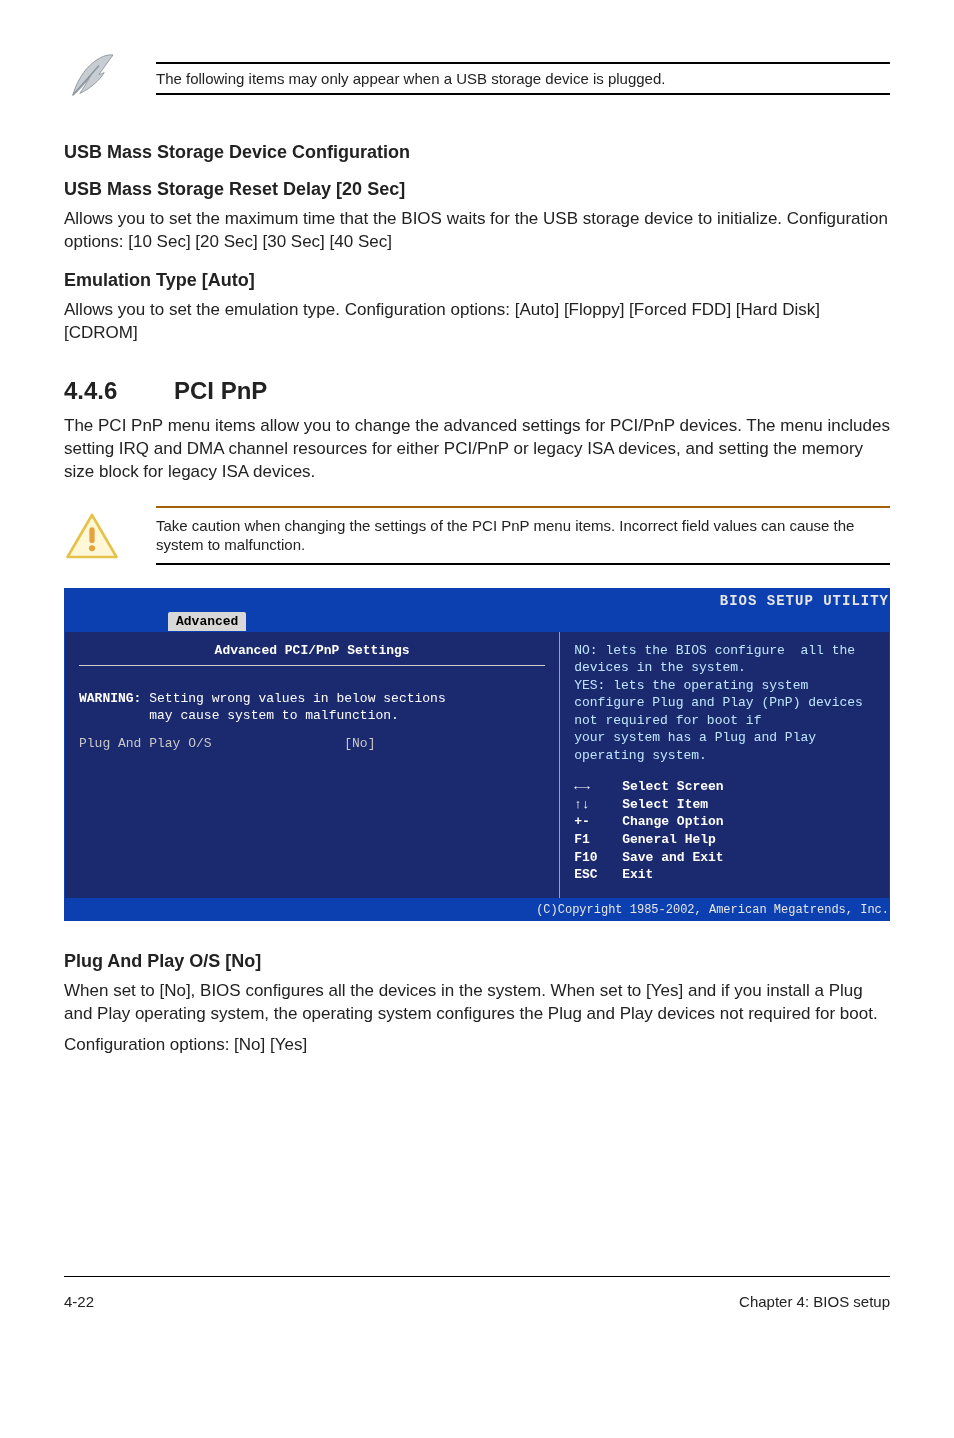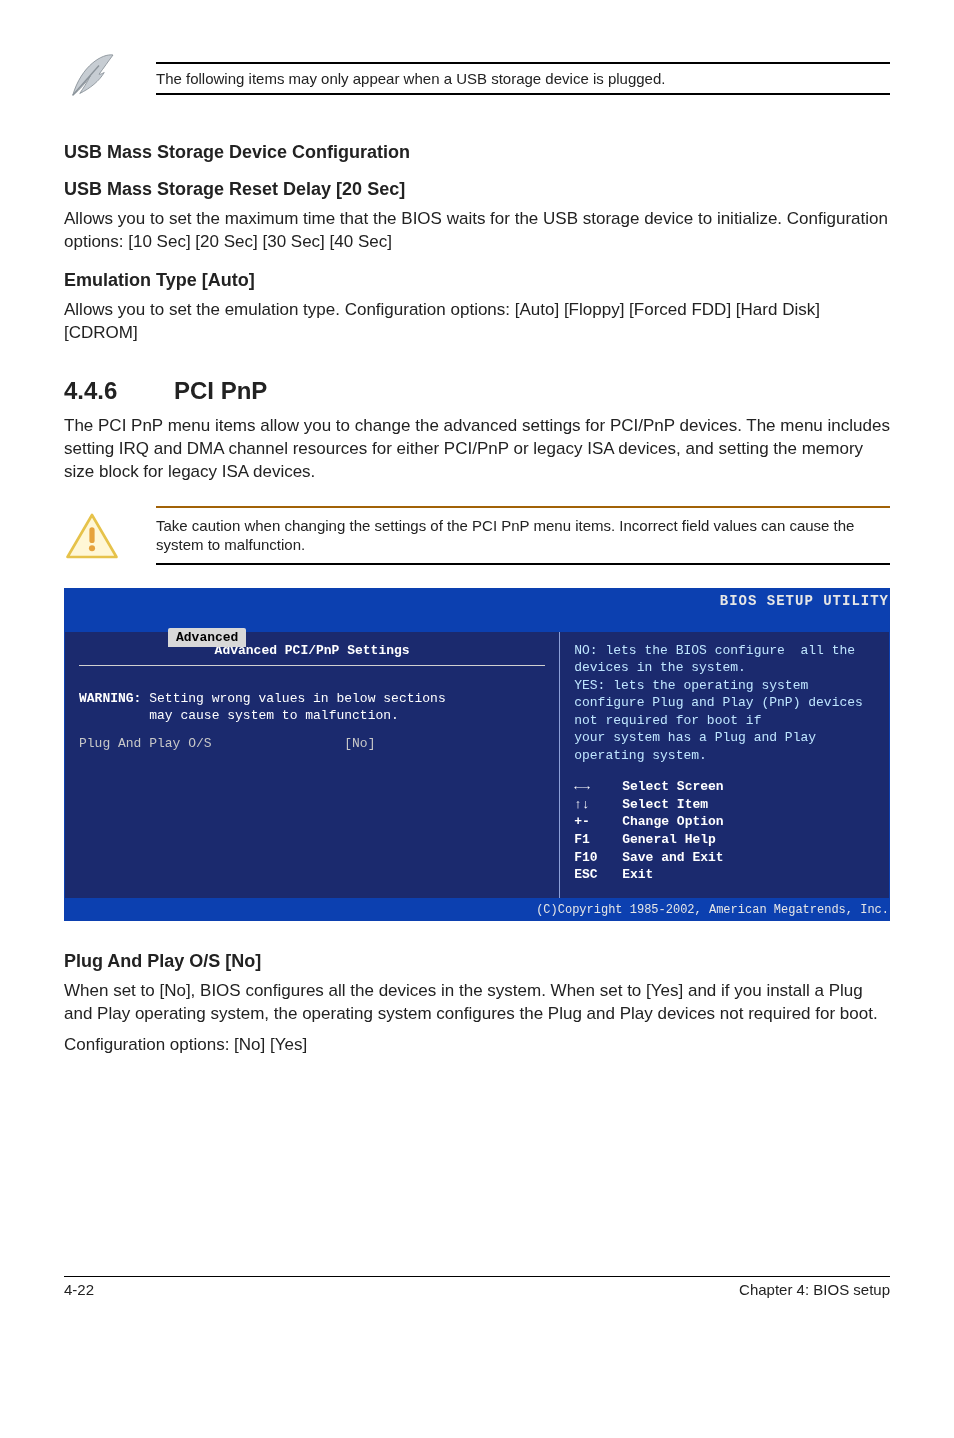--- a/index.html
+++ b/index.html
@@ -17,36 +17,36 @@
   .prebios-body { font-size: 17px; line-height: 1.35; margin-bottom: 22px; }
   .caution-row { display: flex; align-items: flex-start; margin-bottom: 22px; }
   .caution-icon-col { width: 92px; padding-top: 4px; }
   .caution-text-block { border-top: 2px solid #a16207; border-bottom: 2px solid #000; padding: 8px 0; flex: 1; }
   .caution-text { font-size: 15px; line-height: 1.3; }
   
   .bios-wrap { margin-top: 8px; margin-bottom: 30px; }
   .bios-title-bar { background: #0c40b0; border: 1px solid #0c40b0; height: 24px; position: relative; }
   .bios-title-center { color: #e6e6e6; font-family: "Courier New", monospace; font-weight: bold; font-size: 14px; text-align: right; line-height: 24px; letter-spacing: 1px; }
   .bios-tabs-row { background: #0c40b0; height: 20px; position: relative; }
-  .bios-tab { position: absolute; left: 104px; top: 16px; background: #d8d8d8; color: #000; font-family: "Courier New", monospace; font-size: 13px; font-weight: bold; padding: 2px 8px; border-top-left-radius: 2px; border-top-right-radius: 2px; }
+  .bios-tab { position: absolute; left: 104px; top: 0; background: #d8d8d8; color: #000; font-family: "Courier New", monospace; font-size: 13px; font-weight: bold; padding: 2px 8px; border-top-left-radius: 2px; border-top-right-radius: 2px; }
   .bios-body { display: flex; border: 1px solid #0c40b0; border-top: none; }
   .bios-left { flex: 1.55; background: #1b2a6e; color: #fff; font-family: "Courier New", monospace; font-size: 13px; padding: 10px 14px 18px 14px; line-height: 1.35; }
   .bios-left .heading { color: #fff; font-weight: bold; text-align: center; }
   .bios-left .hr { border-top: 1px solid #d0d0d0; margin: 6px 0 6px 0; }
   .bios-left .warn-lab { color: #fff; font-weight: bold; }
   .bios-left .sel-row { color: #c8c8c8; margin-top: 10px; white-space: pre; }
   .bios-right { flex: 1; background: #1b2a6e; color: #bfe6ff; font-family: "Courier New", monospace; font-size: 13px; padding: 10px 14px 14px 14px; line-height: 1.35; border-left: 1px solid #8da0d8; }
   .bios-right .help-txt { white-space: pre-wrap; }
   .bios-right .keys { margin-top: 14px; color: #fff; }
   .bios-right .keys .krow { display: flex; }
   .bios-right .keys .ksym { width: 48px; color: #fff; font-weight: bold; }
   .bios-right .keys .klab { color: #fff; font-weight: bold; }
   .bios-foot { background: #0c40b0; color: #e6e6e6; font-family: "Courier New", monospace; font-size: 12px; text-align: right; padding: 3px 0; border: 1px solid #0c40b0; }
   
-  .page-foot { display: flex; border-top: 1px solid #000; margin-top: 220px; padding-top: 4px; font-size: 15px; }
+  .page-foot { display: flex; border-top: 1px solid #000; margin-top: 220px; padding-top: 16px; font-size: 15px; }
   .page-foot .left { flex: 1; }
   .page-foot .right { }
   
   .feather-svg { width: 56px; height: 56px; }
   .caution-svg { width: 56px; height: 52px; }
 </style>
 </head>
 <body>
 
 <div class="page">

